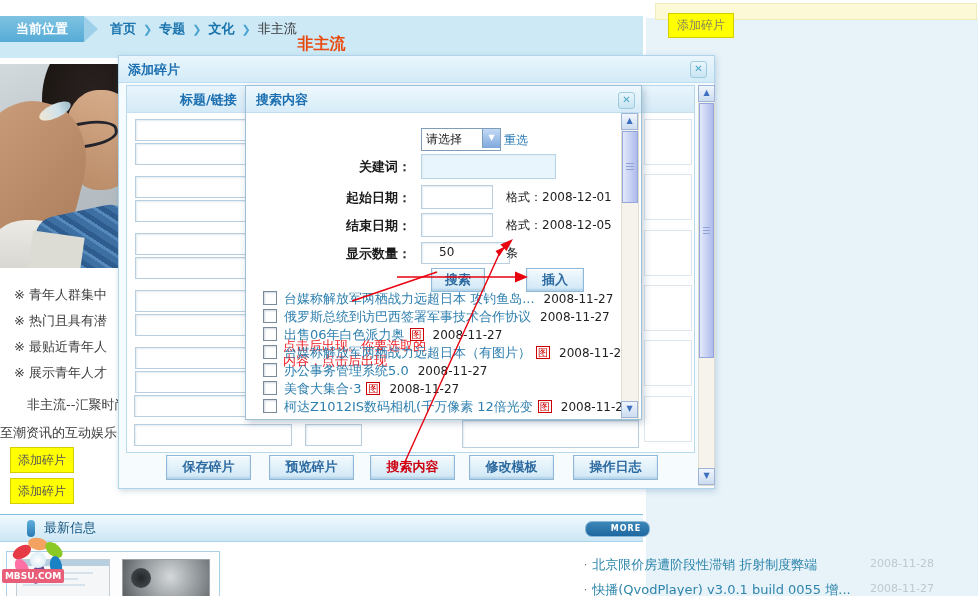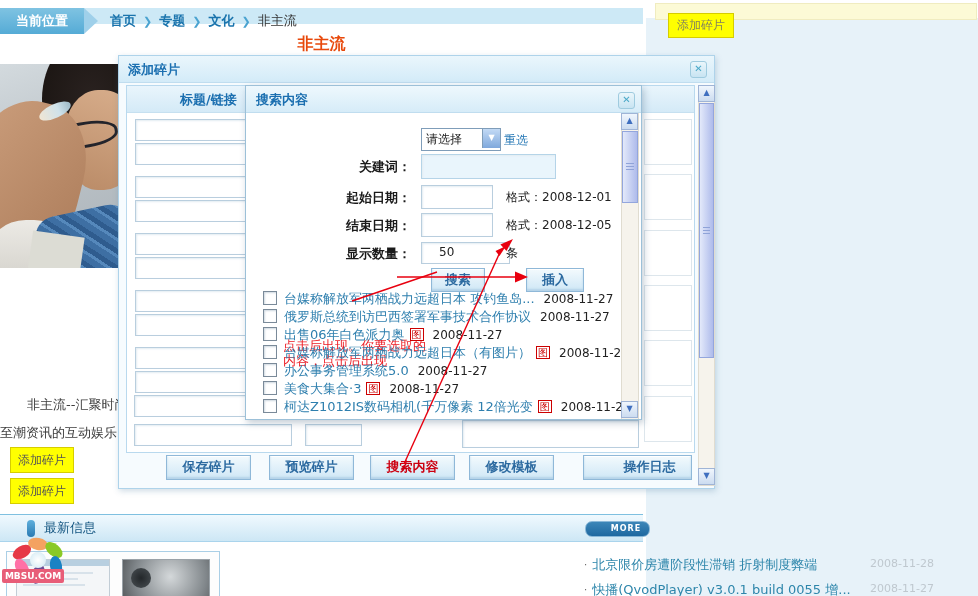--- a/index.html
+++ b/index.html
@@ -1,21 +1,21 @@
 <!DOCTYPE html>
 <html><head>
 <meta charset="utf-8">
 <style>
   html,body{margin:0;padding:0;background:#fff;}
   #stage{position:relative;width:978px;height:596px;overflow:hidden;background:#fff;
          font-family:"DejaVu Sans",sans-serif;font-size:13px;color:#333;}
   .abs{position:absolute;}
 
   
-  .crumb-bar{left:0;top:8px;width:643px;height:16px;background:#cde9f6;}
+  .crumb-bar{left:0;top:16px;width:643px;height:42px;background:#cde9f6;}
   .crumb-label{left:0;top:0;width:84px;height:26px;line-height:26px;text-align:center;
     background:linear-gradient(#7fc3e2,#55abd6);color:#fff;font-weight:bold;}
   .crumb-notch{left:84px;top:0;width:0;height:0;border-top:13px solid transparent;
     border-bottom:13px solid transparent;border-left:14px solid #9fd0ea;}
   .crumbs{left:110px;top:0;height:26px;line-height:26px;white-space:nowrap;}
   .crumb-link{color:#1a74ad;font-weight:bold;cursor:pointer;}
   .crumb-cur{color:#333;}
   .crumb-sep{color:#4aa3d0;font-weight:bold;margin:0 7px;font-size:11px;}
 
   .page-title{left:0;top:34px;width:643px;text-align:center;color:#e8490c;
@@ -165,20 +165,26 @@
     <div class="ph ph-hair"></div>
     <div class="ph ph-face"></div>
     <div class="ph ph-glass"></div>
     <div class="ph ph-hand"></div>
     <div class="ph ph-nails"></div>
     <div class="ph ph-cup"></div>
     <div class="ph ph-cloth"></div>
     <div class="ph ph-collar"></div>
   </div>
 
+  <div class="abs features">
+      <div class="feature-line">※ 青年人群集中</div>
+      <div class="feature-line">※ 热门且具有潜</div>
+      <div class="feature-line">※ 最贴近青年人</div>
+      <div class="feature-line">※ 展示青年人才</div>
+    </div>
   <div class="abs desc1">非主流--汇聚时尚</div>
   <div class="abs desc2">至潮资讯的互动娱乐网</div>
   <div class="abs btn-yellow side-add1">添加碎片</div>
   <div class="abs btn-yellow side-add2">添加碎片</div>
 
   <div class="abs modal-add">
     <div class="abs madd-titlebar">
       <span class="abs mtitle madd-title">添加碎片</span>
       <div class="abs xbtn madd-close">✕</div>
     </div>
@@ -214,21 +220,21 @@
     <div class="abs sbar-track madd-sbar-track"></div>
     <div class="abs sbar-btn up" style="left:579px;top:29px"></div>
     <div class="abs sbar-thumb" style="left:580px;top:47px;width:13px;height:253px"></div>
     <div class="abs sbar-btn down" style="left:579px;top:412px"></div>
 
     <div>
         <div class="abs btn-blue footer-btn" style="left: 47px;">保存碎片</div>
         <div class="abs btn-blue footer-btn" style="left: 150px;">预览碎片</div>
         <div class="abs btn-blue footer-btn btn-red-label" style="left: 251px;">搜索内容</div>
         <div class="abs btn-blue footer-btn" style="left: 350px;">修改模板</div>
-        <div class="abs btn-blue footer-btn" style="left: 464px; padding-left: 24px;">操作日志</div>
+        <div class="abs btn-blue footer-btn" style="left: 454px;">操作日志</div>
       </div>
   </div>
 
   <div class="abs modal-search">
     <div class="abs ms-titlebar">
       <span class="abs mtitle ms-title">搜索内容</span>
       <div class="abs xbtn ms-close">✕</div>
     </div>
 
     <div class="abs select" style="top:42px">

